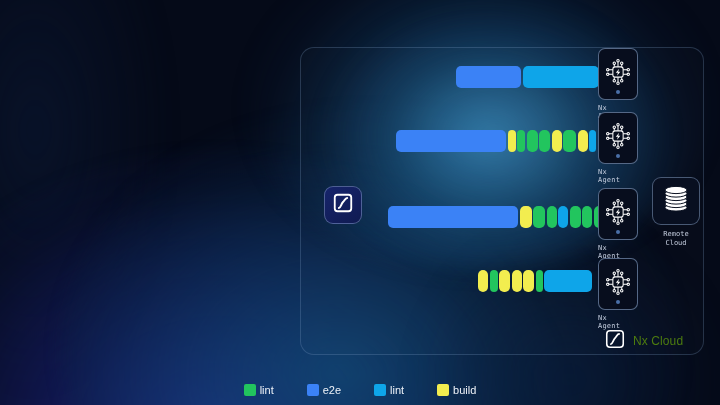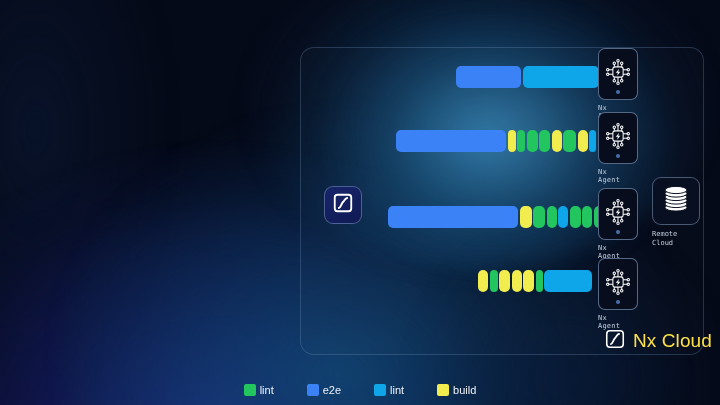--- a/index.html
+++ b/index.html
@@ -65,38 +65,38 @@
     position:relative;
   }
   .agent-dot { position:absolute; bottom:5px; left:50%; margin-left:-2px;
                width:4px; height:4px; border-radius:50%; background:#4a6fa8; }
   .agent-label {
     margin-top:4px; font-family:"DejaVu Sans Mono", monospace;
     font-size:7px; color:#c3ccdd; letter-spacing:.2px;
   }
 
   
-  #cache { position:absolute; left:652px; top:177px; width:48px; text-align:left; }
+  #cache { position:absolute; left:652px; top:177px; width:48px; text-align:center; }
   .cache-box {
     width:48px; height:48px; border-radius:9px;
     border:1px solid rgba(150,180,220,.45);
     background:#080f20;
     display:flex; align-items:center; justify-content:center;
   }
   .cache-label {
     margin-top:5px; font-family:"DejaVu Sans Mono", monospace;
     font-size:7px; color:#c3ccdd; line-height:1.35;
   }
 
   
   #nxcloud {
     position:absolute; left:604px; top:328px;
     display:flex; align-items:center; gap:7px;
   }
-  #nxcloud .label { font-size:19px; color:#fde047; letter-spacing:.1px; }
+  #nxcloud .label { font-size:12px; color:#4d7c0f; letter-spacing:.1px; }
 
   
   #legend {
     position:absolute; left:0; bottom:9px; width:720px;
     display:flex; justify-content:center; align-items:center; gap:33px;
   }
   .leg-item { display:flex; align-items:center; gap:4px; }
   .leg-sw { width:12px; height:12px; border-radius:2px; }
   .leg-tx { font-size:11px; color:#eef2f8; }
 </style>

